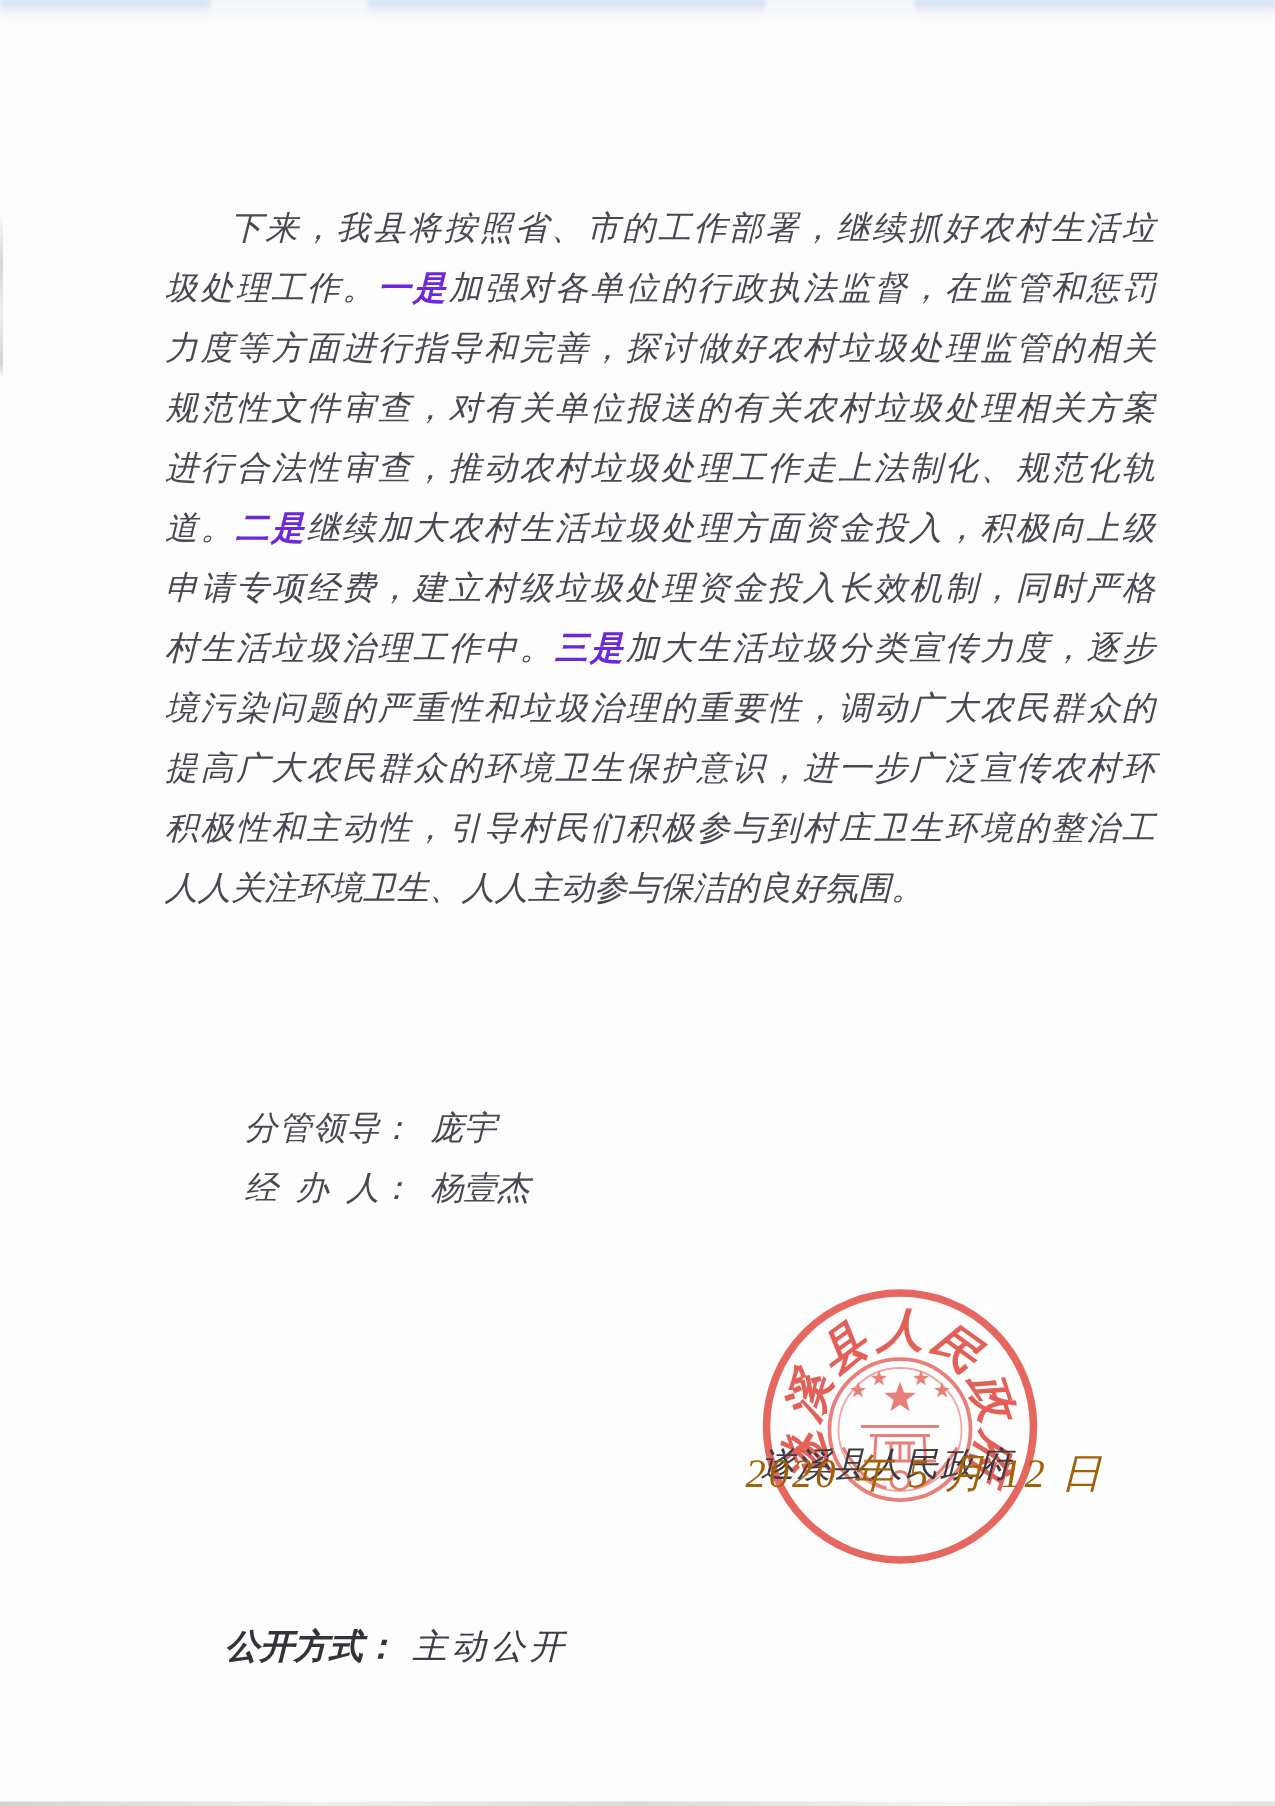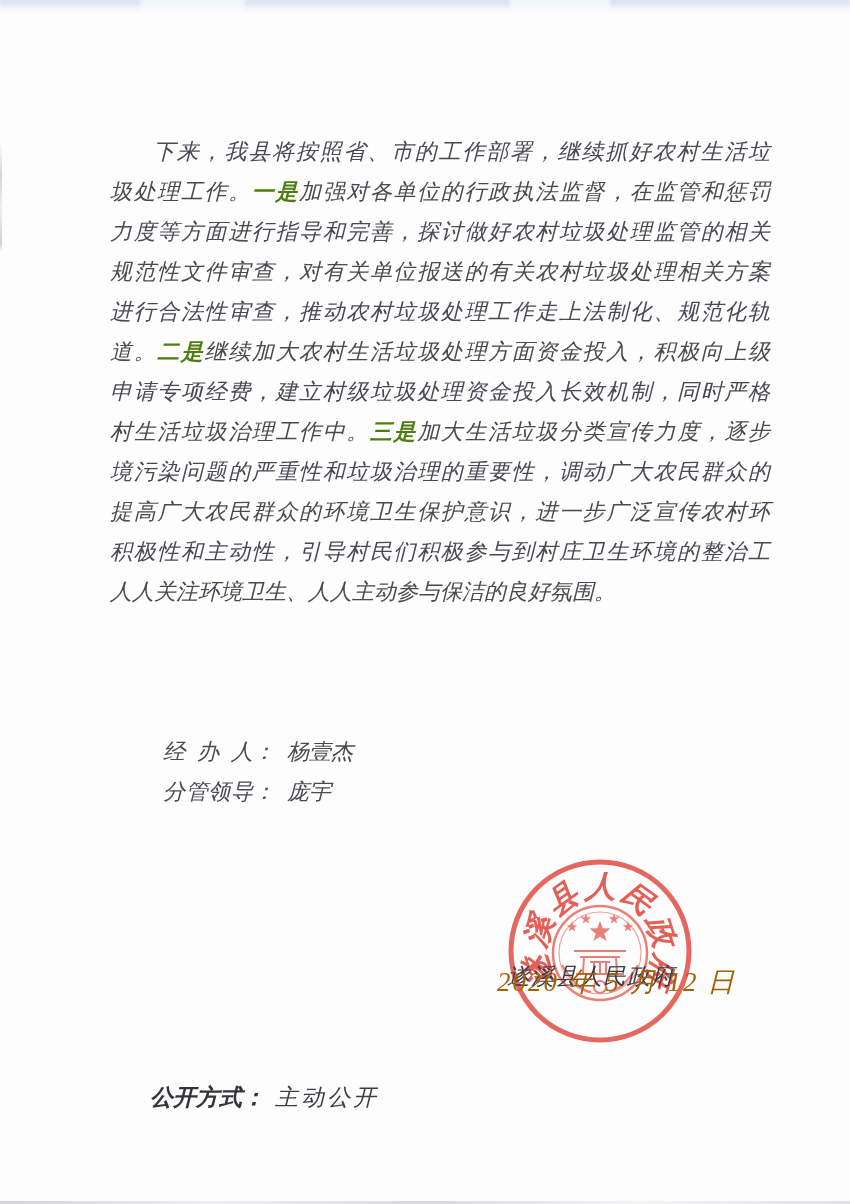--- a/index.html
+++ b/index.html
@@ -24,21 +24,21 @@
   .scan-left { position:absolute; left:0; top:142px; width:2px; height:110px;
     background:linear-gradient(180deg, rgba(110,112,120,0), rgba(110,112,120,.28) 30%,
       rgba(110,112,120,.1) 60%, rgba(110,112,120,.3) 92%, rgba(110,112,120,0)); }
 
   
   .body-text { position:absolute; top:132px; left:110px; width:660px; }
   .line { height:40px; line-height:40px; font-size:22px; color:#484951;
     text-align:justify; text-align-last:justify; white-space:nowrap; }
   .line.last { text-align-last:left; }
   .line.indent { text-indent:43px; }
-  .em { font-weight:bold; color:#4d7c0f; }
+  .em { font-weight:bold; color:#6d28d9; }
 
   
   .contact-block { position:absolute; top:732px; left:163px; font-size:22px; color:#484951; }
   .contact-row { height:40px; line-height:40px; }
   .contact-label { display:inline-block; width:90px; text-align:justify; text-align-last:justify; }
   .contact-value { margin-left:12px; }
   .contact-value.phone { letter-spacing:6px; }
 
   
   .seal { position:absolute; left:490px; top:841px; z-index:2; opacity:.93; }
@@ -76,22 +76,22 @@
       <div class="line"><span>道。</span><span class="em">二是</span><span>继续加大农村生活垃圾处理方面资金投入，积极向上级</span></div>
       <div class="line"><span>申请专项经费，建立村级垃圾处理资金投入长效机制，同时严格</span></div>
       <div class="line"><span>村生活垃圾治理工作中。</span><span class="em">三是</span><span>加大生活垃圾分类宣传力度，逐步</span></div>
       <div class="line"><span>境污染问题的严重性和垃圾治理的重要性，调动广大农民群众的</span></div>
       <div class="line"><span>提高广大农民群众的环境卫生保护意识，进一步广泛宣传农村环</span></div>
       <div class="line"><span>积极性和主动性，引导村民们积极参与到村庄卫生环境的整治工</span></div>
       <div class="line last"><span>人人关注环境卫生、人人主动参与保洁的良好氛围。</span></div>
     </div>
 
   <div class="contact-block" id="contactRows">
+      <div class="contact-row"><span class="contact-label">分管领导</span><span>：</span><span class="contact-value">庞宇</span></div>
       <div class="contact-row"><span class="contact-label">经办人</span><span>：</span><span class="contact-value">杨壹杰</span></div>
-      <div class="contact-row"><span class="contact-label">分管领导</span><span>：</span><span class="contact-value">庞宇</span></div>
     </div>
 
   <svg class="seal" width="220" height="220" viewBox="0 0 220 220">
     <circle cx="110" cy="110" r="89" fill="none" stroke="#e0463c" stroke-width="5" opacity="0.88"></circle>
     <g id="sealArc" opacity="0.92">
         <text transform="rotate(-108 110 110)" x="110" y="56" text-anchor="middle" class="seal-char">遂</text>
         <text transform="rotate(-72 110 110)" x="110" y="56" text-anchor="middle" class="seal-char">溪</text>
         <text transform="rotate(-36 110 110)" x="110" y="56" text-anchor="middle" class="seal-char">县</text>
         <text transform="rotate(0 110 110)" x="110" y="56" text-anchor="middle" class="seal-char">人</text>
         <text transform="rotate(36 110 110)" x="110" y="56" text-anchor="middle" class="seal-char">民</text>

